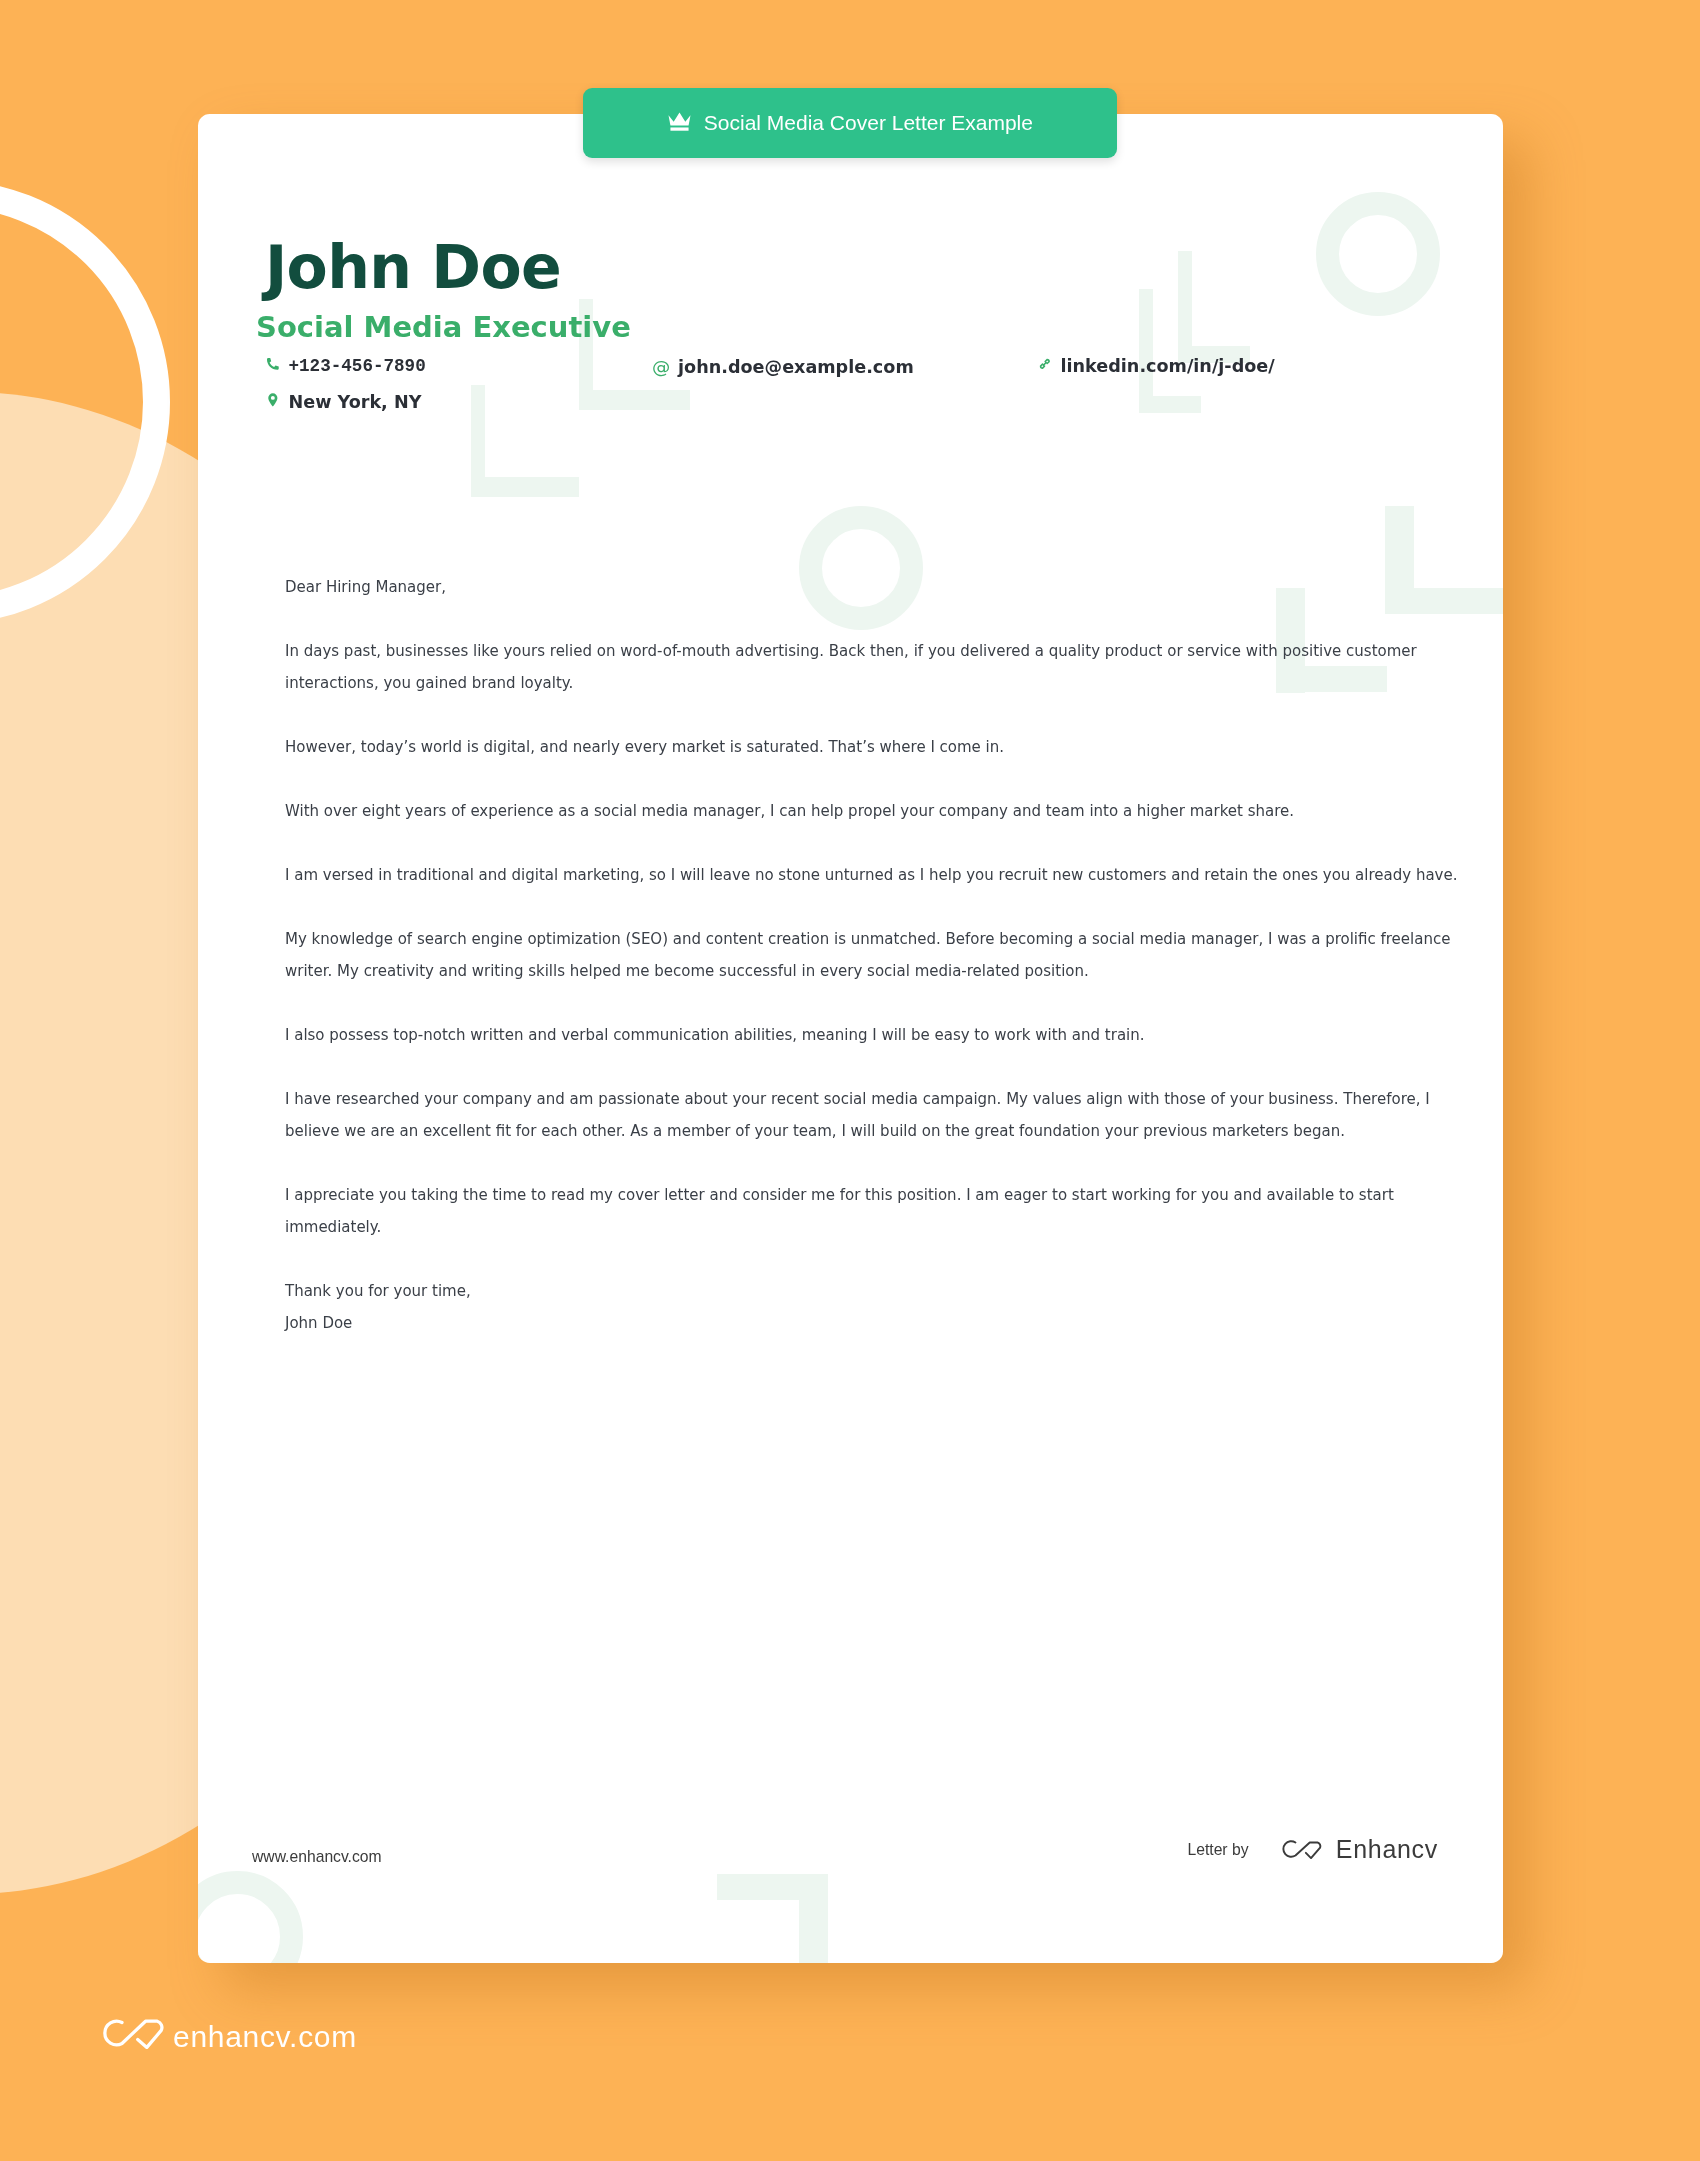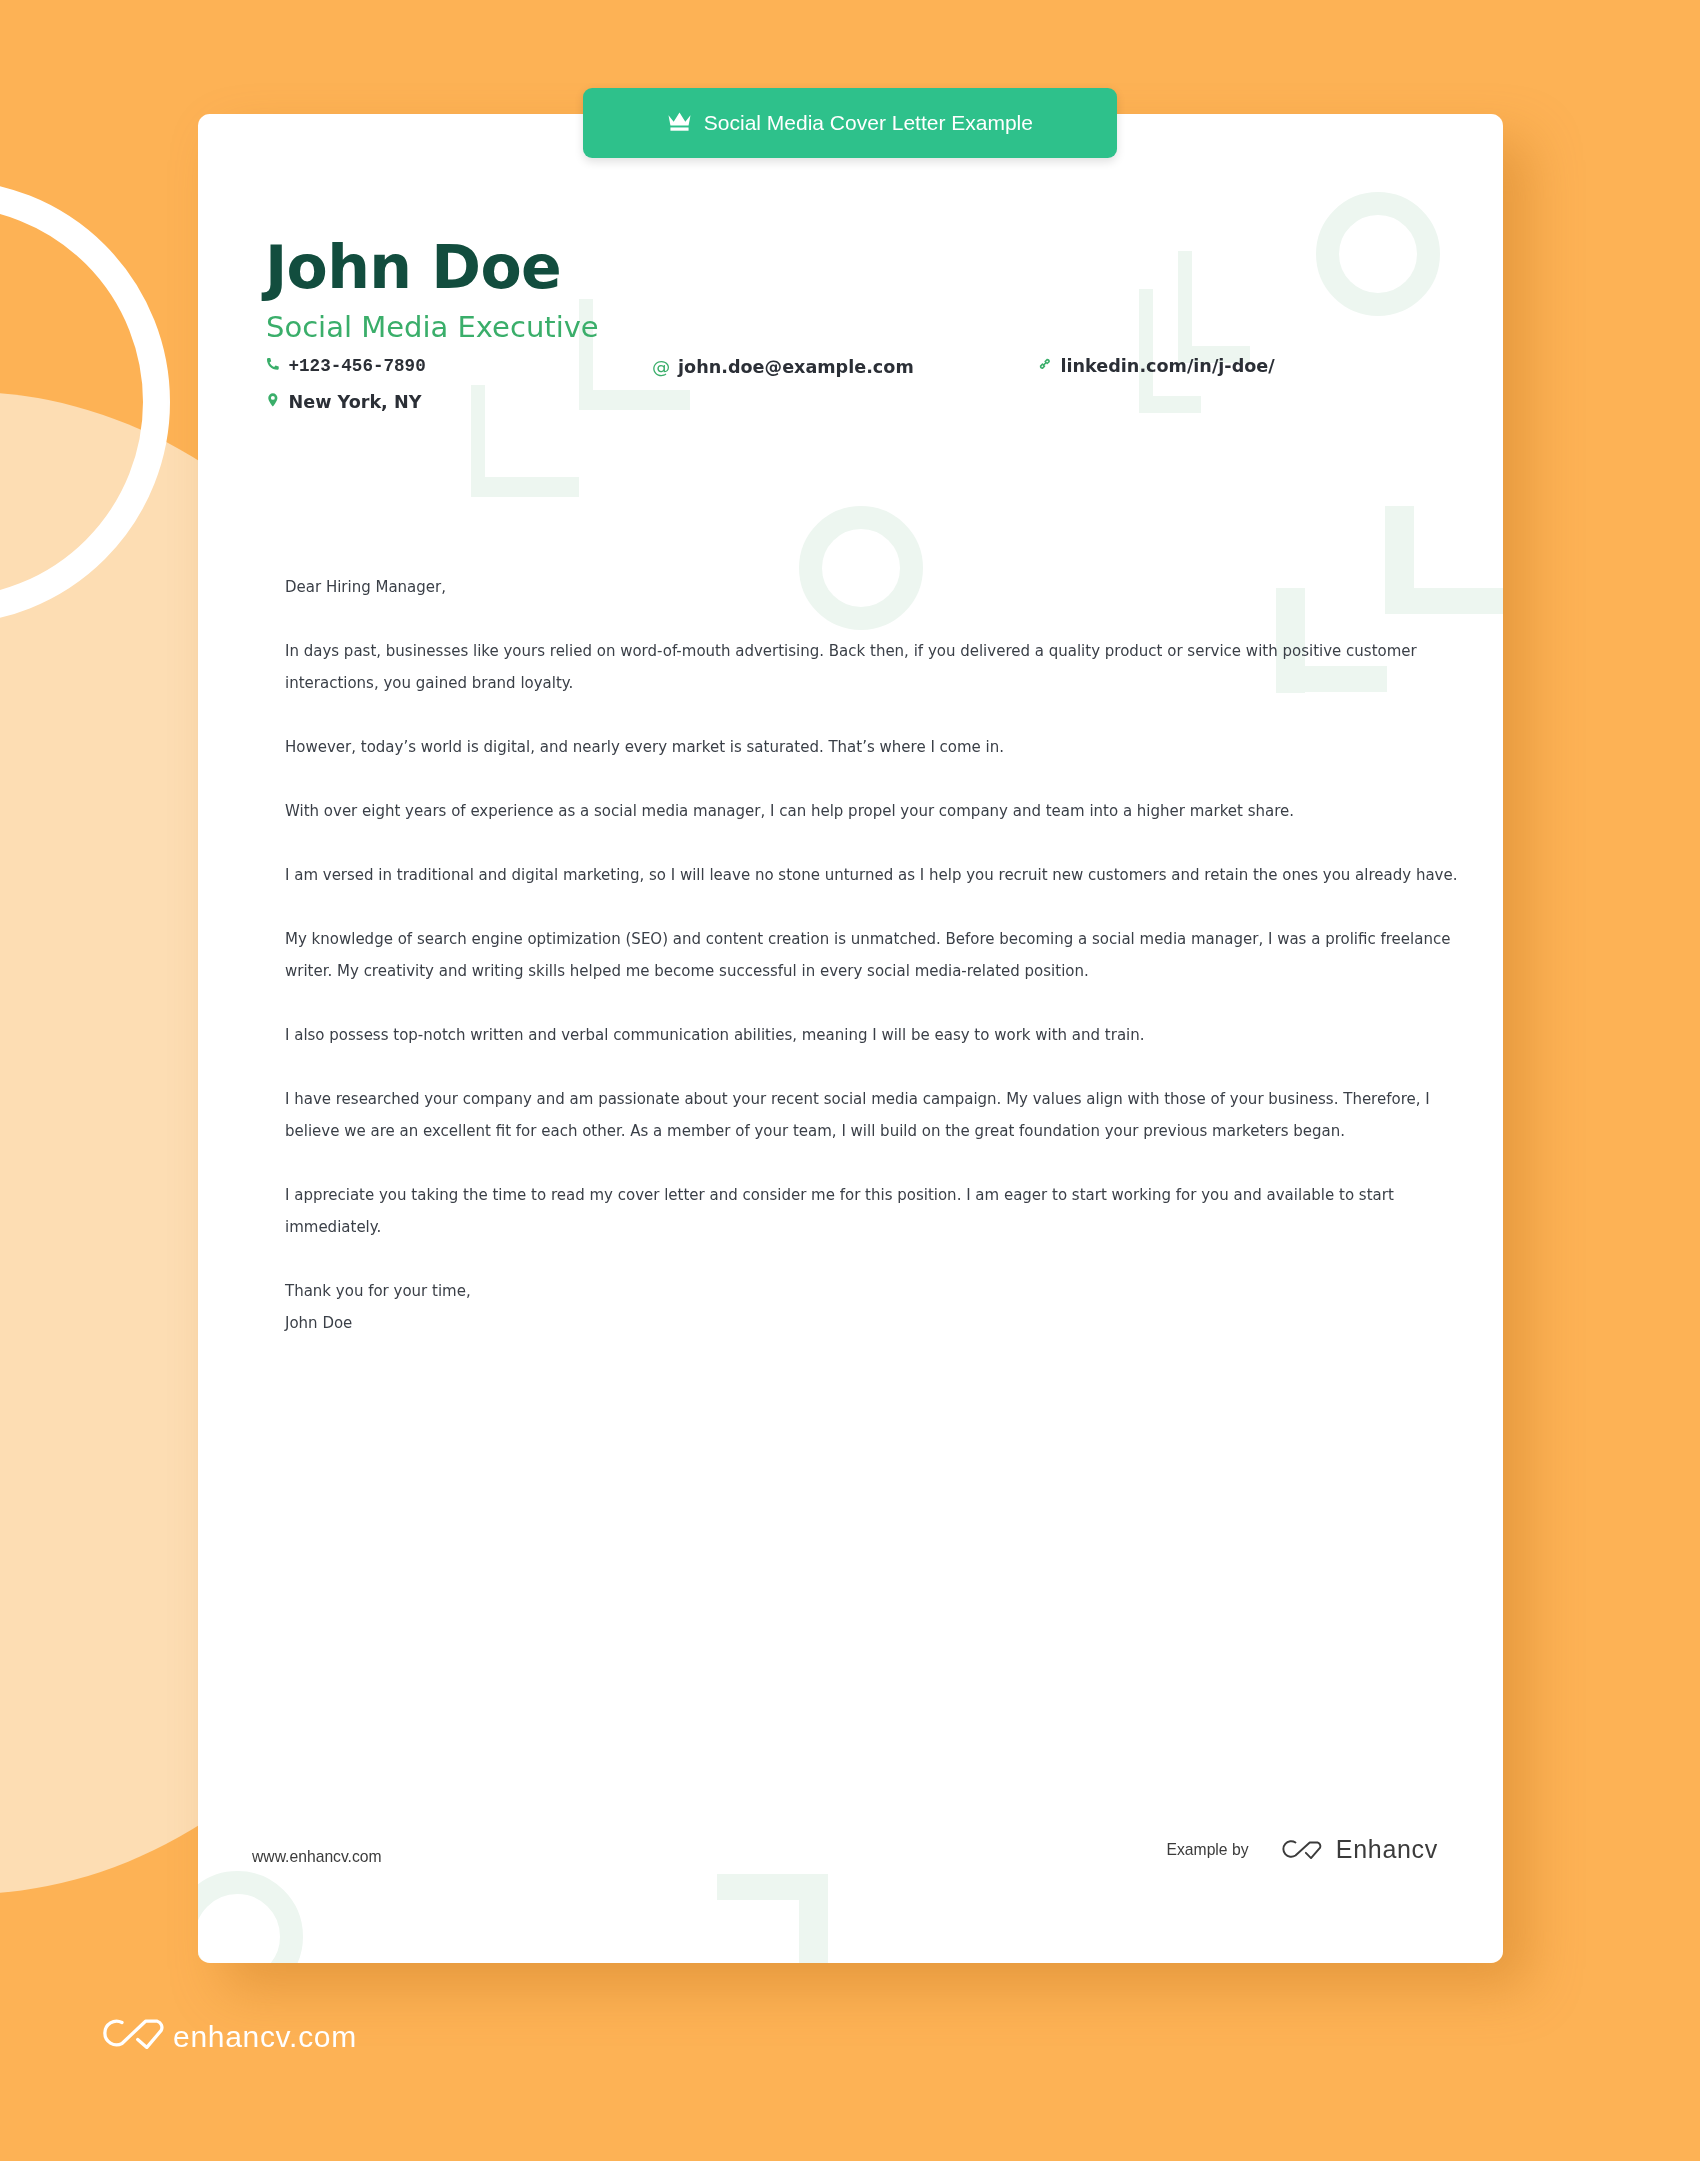--- a/index.html
+++ b/index.html
@@ -60,25 +60,25 @@
   .badge svg { width: 25px; height: 22px; }
   .name {
     position: absolute; left: 67px; top: 118px;
     font-family: "DejaVu Sans", sans-serif;
     font-weight: bold;
     font-size: 60px;
     color: #124D3E;
     letter-spacing: -0.7px;
   }
   .title {
-    position: absolute; left: 68px; top: 196px;
+    position: absolute; left: 58px; top: 196px;
     font-family: "DejaVu Sans", sans-serif;
     font-size: 29px;
     color: #3AAE6A;
-    font-weight: 400;
+    font-weight: 700;
   }
   .contact {
     position: absolute;
     display: flex; align-items: center; gap: 7.8px;
     font-family: "DejaVu Sans", sans-serif;
     font-weight: bold;
     font-size: 17.6px;
     color: #2B2F36;
   }
   .contact svg { width: 15.7px; height: 15.7px; flex: none; }
@@ -202,21 +202,21 @@
     <p>My knowledge of search engine optimization (SEO) and content creation is unmatched. Before becoming a social media manager, I was a prolific freelance writer. My creativity and writing skills helped me become successful in every social media-related position.</p>
     <p>I also possess top-notch written and verbal communication abilities, meaning I will be easy to work with and train.</p>
     <p>I have researched your company and am passionate about your recent social media campaign. My values align with those of your business. Therefore, I believe we are an excellent fit for each other. As a member of your team, I will build on the great foundation your previous marketers began.</p>
     <p>I appreciate you taking the time to read my cover letter and consider me for this position. I am eager to start working for you and available to start immediately.</p>
     <p class="closing">Thank you for your time,</p>
     <p class="closing">John Doe</p>
   </div>
 
   <div class="footer-url">www.enhancv.com</div>
   <div class="powered">
-    <span class="pb">Example by</span>
+    <span class="pb">Letter by</span>
     <span>
       <svg viewBox="0 0 74 40">
           <path d="M30 10 A12 12 0 1 0 30 30 L52 10 L64 10 A6 6 0 0 1 68 18 L54 34 L46 26" stroke="#3b3b3b" stroke-width="3" fill="none" stroke-linecap="round" stroke-linejoin="round"></path>
         </svg>
     </span>
     <span class="brand">Enhancv</span>
   </div>
 </div>
 
 <div class="site-logo">

